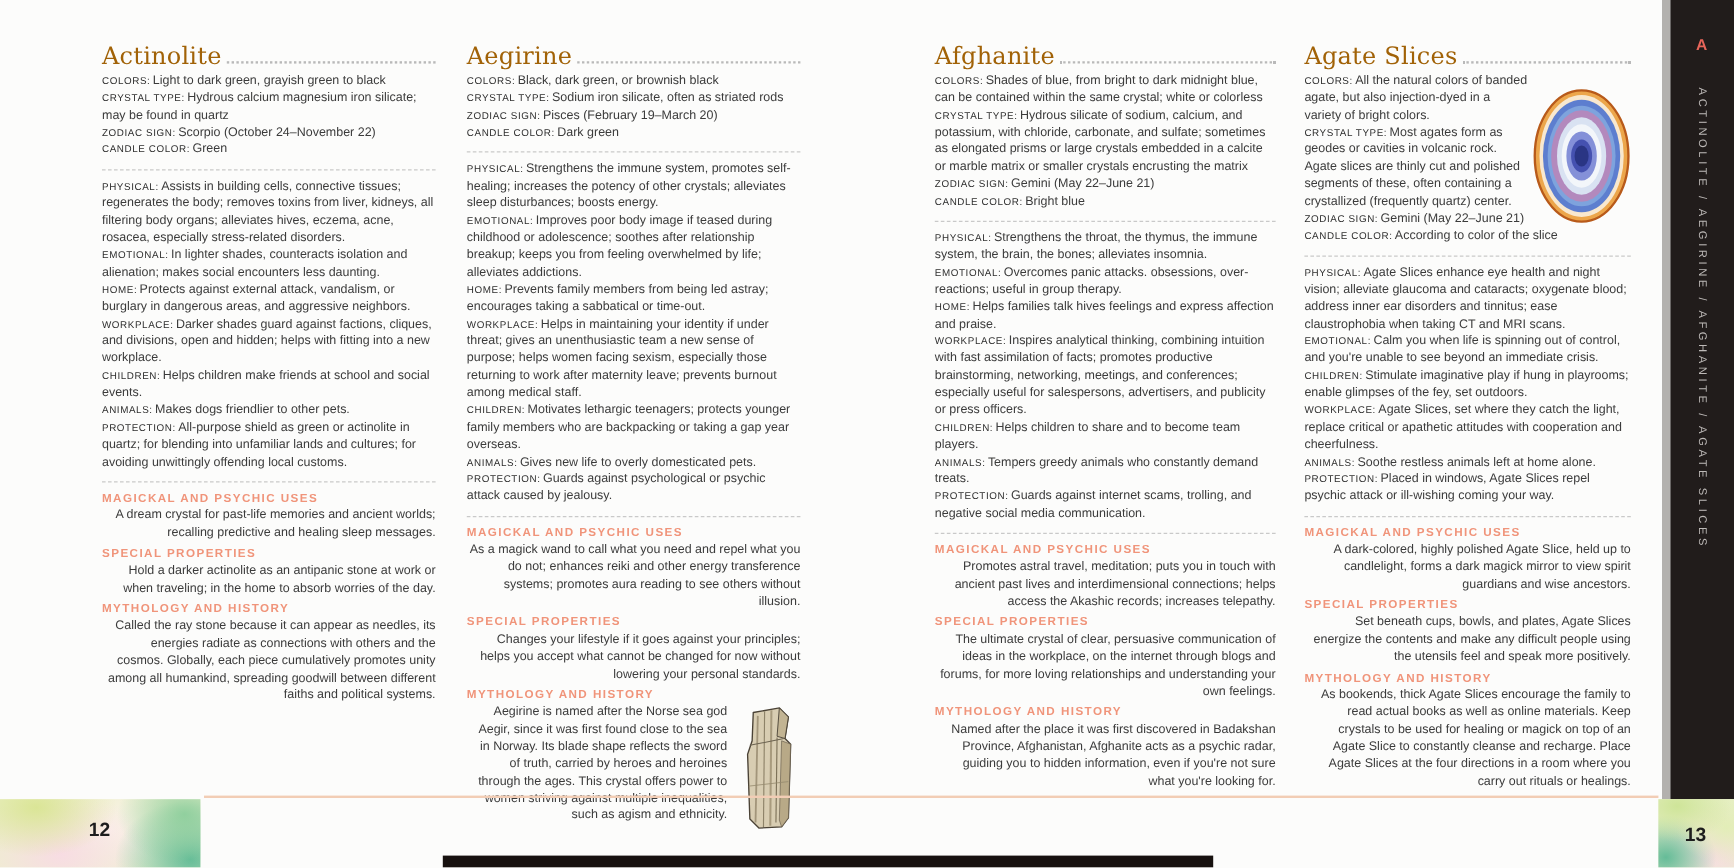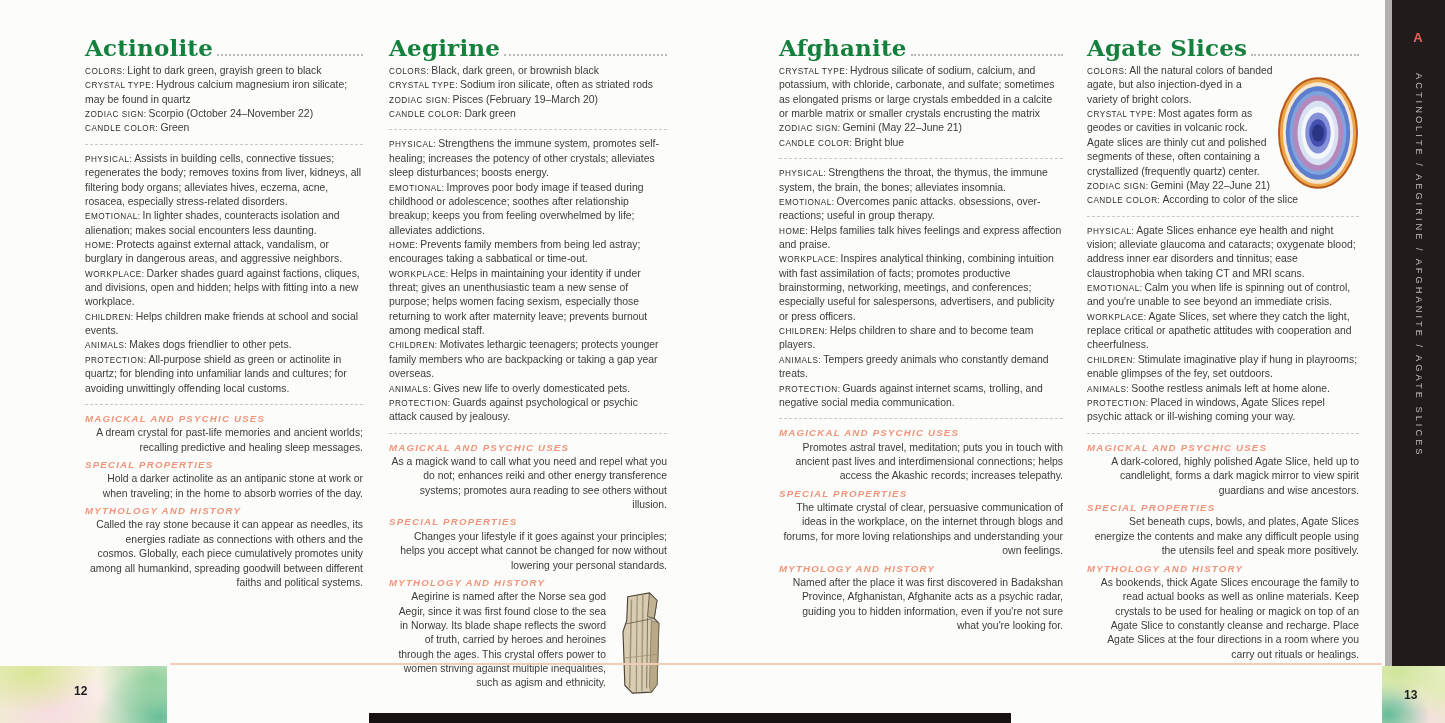--- a/index.html
+++ b/index.html
@@ -11,31 +11,30 @@
   }
   
   .column{position:absolute;top:36px;width:278px;font-size:10.4px;line-height:1.38;}
   #col1{left:85px;}
   #col2{left:389px;}
   #col3{left:779px;width:284px;}
   #col4{left:1087px;width:272px;}
   .title-row{display:flex;align-items:flex-end;margin-bottom:5px;}
   .entry-title{
     font-family:"DejaVu Serif","Liberation Serif",serif;
-    font-weight:bold;color:#15803d;font-size:23px;line-height:1;margin:0 4px 0 0;
+    font-weight:normal;color:#a16207;font-size:20px;line-height:1;margin:0 4px 0 0;
     letter-spacing:.2px;
   }
   .title-leader{flex:1;border-bottom:2px dotted #b9b9b9;margin-bottom:3px;}
   p.line{margin:0;}
   .lbl{font-weight:normal;font-size:8.2px;letter-spacing:.5px;color:#2e2e2e;margin-right:2px;}
   .sep{border-top:1px dashed #c9c9c9;margin:8px 0 7px;}
   .sec-head{
     margin:3px 0 1px;font-size:9.7px;font-weight:bold;letter-spacing:1.2px;
     color:#f0947a;
-    font-style:italic;
   }
   .sec-text{margin:0;text-align:right;}
   
   .agate-img{
     float:right;width:82px;height:116px;margin:11px 0 4px 6px;
     shape-outside:ellipse(44px 60px at 42px 58px);shape-margin:4px;
   }
   .aegirine-img{float:right;width:54px;height:102px;margin:2px 0 2px 7px;}
   
   .edge-strip{position:absolute;left:1385px;top:0;width:7px;height:666px;background:#b3b1ae;}
@@ -63,21 +62,21 @@
   }
   .corner-right{
     left:1382px;width:63px;
     background:
       radial-gradient(60px 40px at 25% 10%, rgba(205,228,150,.95), transparent 75%),
       radial-gradient(60px 45px at 90% 40%, rgba(225,238,180,.9), transparent 70%),
       radial-gradient(60px 50px at 10% 85%, rgba(86,183,146,.9), transparent 70%),
       radial-gradient(70px 55px at 70% 80%, rgba(248,219,228,.95), transparent 75%),
       #e8efc8;
   }
-  .page-num{position:absolute;font-weight:bold;font-size:12px;color:#1d1d1d;}
+  .page-num{position:absolute;font-weight:bold;font-size:16px;color:#1d1d1d;}
   .page-num-left{left:74px;top:684px;}
   .page-num-right{left:1404px;top:688px;}
   .bottom-strip{position:absolute;left:369px;top:713px;width:642px;height:10px;background:#17110f;}
 </style>
 </head>
 <body>
 
 <section class="column" id="col1">
   <div class="title-row">
     <h2 class="entry-title">Actinolite</h2>
@@ -154,20 +153,21 @@
     </div>
   </div>
 </section>
 
 <section class="column" id="col3">
   <div class="title-row">
     <h2 class="entry-title">Afghanite</h2>
     <div class="title-leader"></div>
   </div>
   <div>
+    <p class="line"><span class="lbl">COLORS:</span><span>Shades of blue, from bright to dark midnight blue, can be contained within the same crystal; white or colorless</span></p>
     <p class="line"><span class="lbl">CRYSTAL TYPE:</span><span>Hydrous silicate of sodium, calcium, and potassium, with chloride, carbonate, and sulfate; sometimes as elongated prisms or large crystals embedded in a calcite or marble matrix or smaller crystals encrusting the matrix</span></p>
     <p class="line"><span class="lbl">ZODIAC SIGN:</span><span>Gemini (May 22–June 21)</span></p>
     <p class="line"><span class="lbl">CANDLE COLOR:</span><span>Bright blue</span></p>
   </div>
   <div class="sep"></div>
   <div>
     <p class="line"><span class="lbl">PHYSICAL:</span><span>Strengthens the throat, the thymus, the immune system, the brain, the bones; alleviates insomnia.</span></p>
     <p class="line"><span class="lbl">EMOTIONAL:</span><span>Overcomes panic attacks. obsessions, over-reactions; useful in group therapy.</span></p>
     <p class="line"><span class="lbl">HOME:</span><span>Helps families talk hives feelings and express affection and praise.</span></p>
     <p class="line"><span class="lbl">WORKPLACE:</span><span>Inspires analytical thinking, combining intuition with fast assimilation of facts; promotes productive brainstorming, networking, meetings, and conferences; especially useful for salespersons, advertisers, and publicity or press officers.</span></p>
@@ -206,22 +206,22 @@
     </svg>
     <p class="line"><span class="lbl">COLORS:</span><span>All the natural colors of banded agate, but also injection-dyed in a variety of bright colors.</span></p>
     <p class="line"><span class="lbl">CRYSTAL TYPE:</span><span>Most agates form as geodes or cavities in volcanic rock. Agate slices are thinly cut and polished segments of these, often containing a crystallized (frequently quartz) center.</span></p>
     <p class="line"><span class="lbl">ZODIAC SIGN:</span><span>Gemini (May 22–June 21)</span></p>
     <p class="line"><span class="lbl">CANDLE COLOR:</span><span>According to color of the slice</span></p>
   </div>
   <div class="sep" style="clear:both;"></div>
   <div>
     <p class="line"><span class="lbl">PHYSICAL:</span><span>Agate Slices enhance eye health and night vision; alleviate glaucoma and cataracts; oxygenate blood; address inner ear disorders and tinnitus; ease claustrophobia when taking CT and MRI scans.</span></p>
     <p class="line"><span class="lbl">EMOTIONAL:</span><span>Calm you when life is spinning out of control, and you're unable to see beyond an immediate crisis.</span></p>
+    <p class="line"><span class="lbl">CHILDREN:</span><span>Stimulate imaginative play if hung in playrooms; enable glimpses of the fey, set outdoors.</span></p>
     <p class="line"><span class="lbl">WORKPLACE:</span><span>Agate Slices, set where they catch the light, replace critical or apathetic attitudes with cooperation and cheerfulness.</span></p>
-    <p class="line"><span class="lbl">CHILDREN:</span><span>Stimulate imaginative play if hung in playrooms; enable glimpses of the fey, set outdoors.</span></p>
     <p class="line"><span class="lbl">ANIMALS:</span><span>Soothe restless animals left at home alone.</span></p>
     <p class="line"><span class="lbl">PROTECTION:</span><span>Placed in windows, Agate Slices repel psychic attack or ill-wishing coming your way.</span></p>
   </div>
   <div class="sep"></div>
   <div>
     <h3 class="sec-head">MAGICKAL AND PSYCHIC USES</h3>
     <p class="sec-text">A dark-colored, highly polished Agate Slice, held up to candlelight, forms a dark magick mirror to view spirit guardians and wise ancestors.</p>
     <h3 class="sec-head">SPECIAL PROPERTIES</h3>
     <p class="sec-text">Set beneath cups, bowls, and plates, Agate Slices energize the contents and make any difficult people using the utensils feel and speak more positively.</p>
     <h3 class="sec-head">MYTHOLOGY AND HISTORY</h3>

